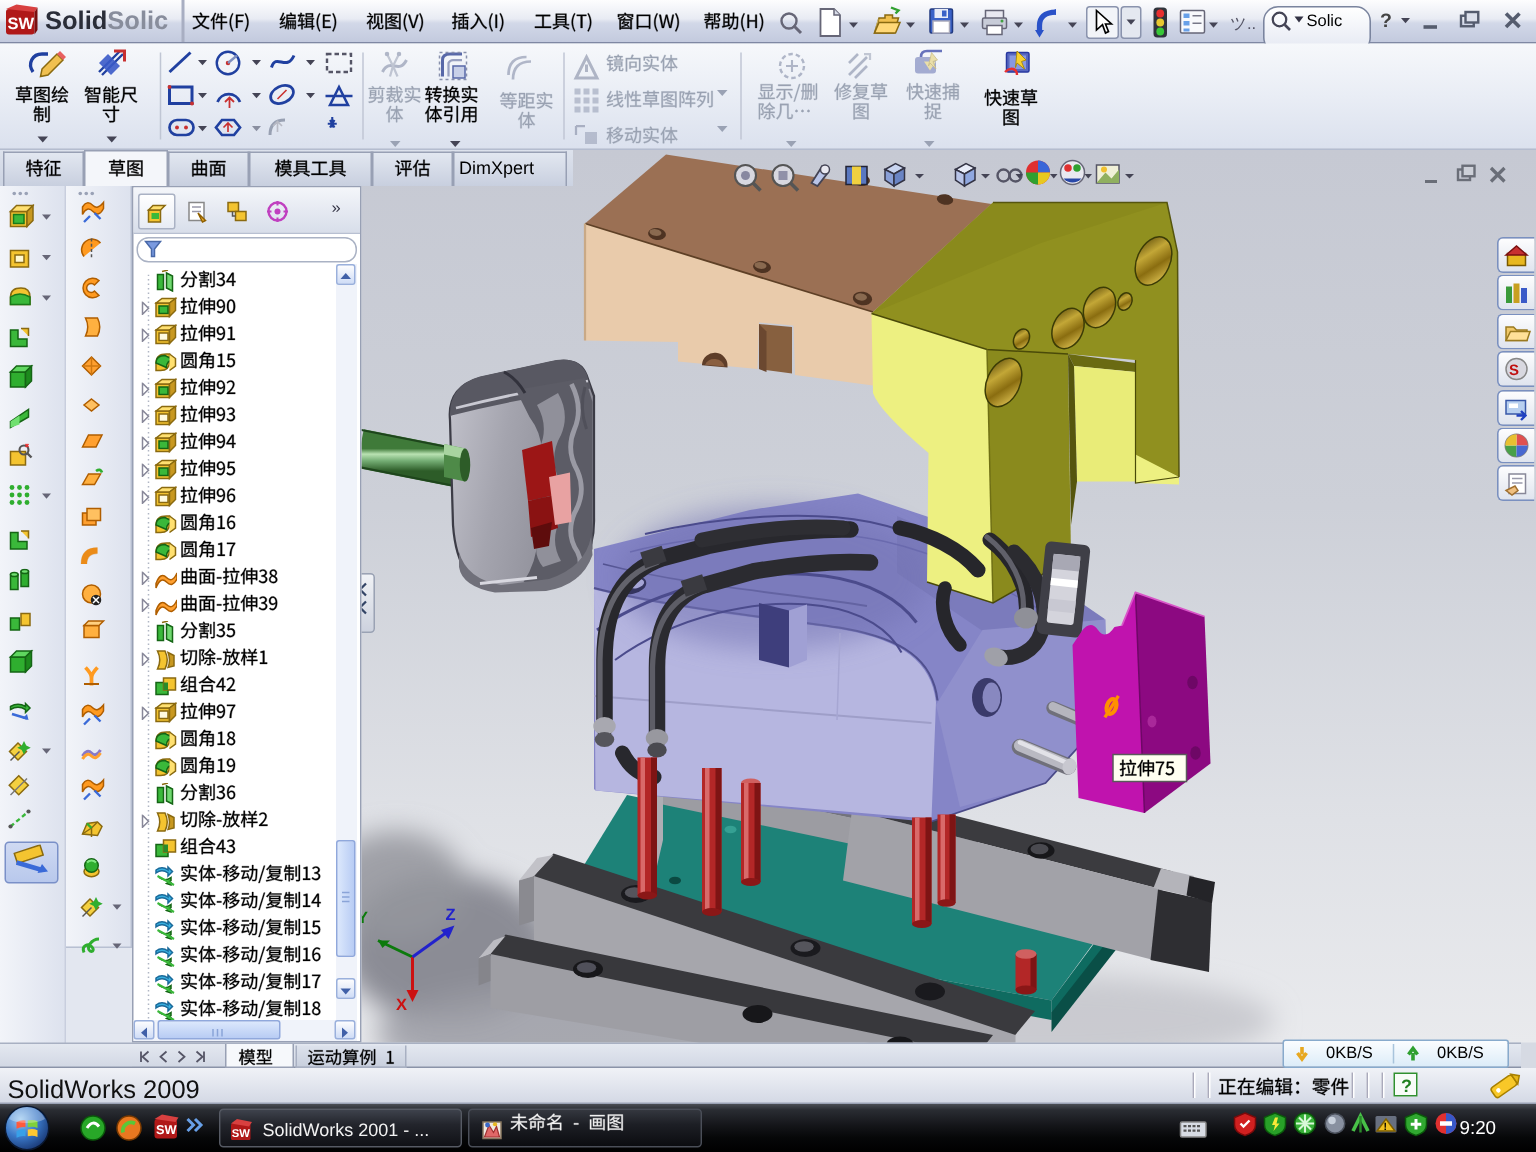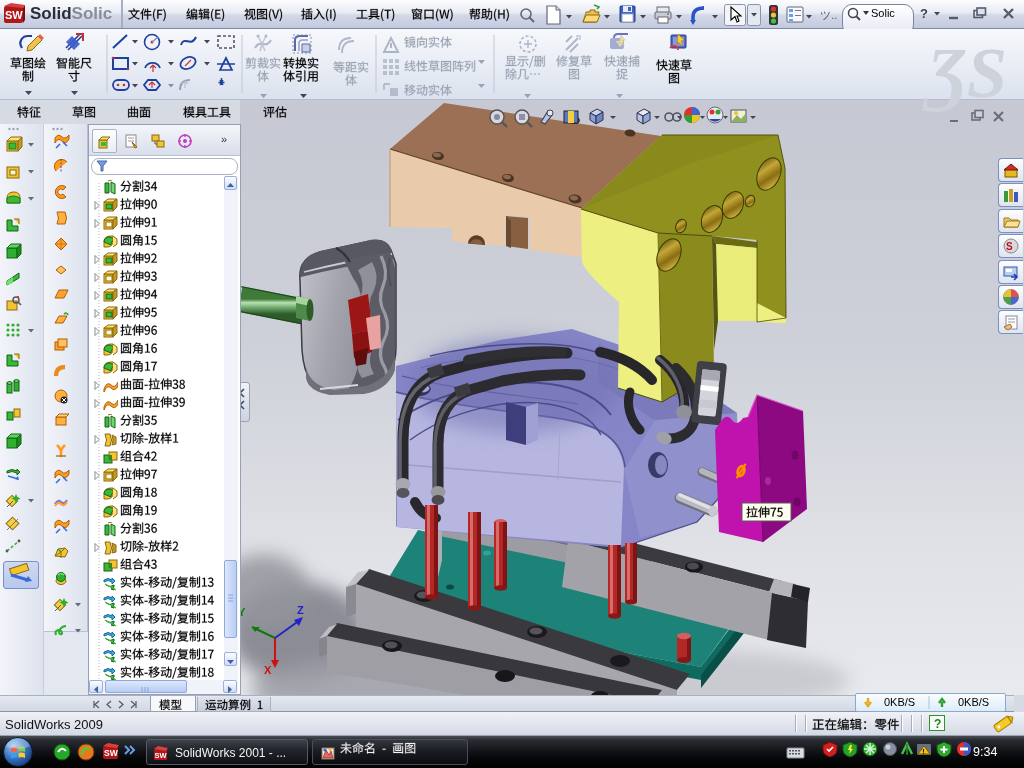--- a/index.html
+++ b/index.html
@@ -657,21 +657,20 @@
 <svg class="abs" style="left:946px;top:6px" width="76" height="16">
  <line x1="3" y1="12" x2="12" y2="12" stroke="#555c6e" stroke-width="2.4"></line>
  <g stroke="#555c6e" stroke-width="1.6" fill="none">
         <rect x="28" y="4.5" width="8.5" height="7"></rect>
         <rect x="31" y="2" width="8.5" height="7" fill="#dde1ec"></rect>
       </g>
  <path d="M58,3 L67,12 M67,3 L58,12" stroke="#555c6e" stroke-width="2.4" fill="none"></path>
 </svg>
 
 <div class="abs" style="left:0;top:29px;width:1024px;height:71px;background:linear-gradient(180deg,#f6f8fb 0%,#e9edf5 50%,#dbe1ee 100%);border-bottom:1px solid #b4bccf">
-<div class="abs" style="left:928px;top:14px;font-size:72px;font-weight:bold;font-style:italic;color:#cdd2db;font-family:'Liberation Serif',serif;line-height:60px">ƷS</div>
 <svg width="1024" height="71" style="position:absolute">
 <g>
  <g transform="translate(18,3)">
             <path d="M4,16 C0,10 4,4 10,4 L14,4" fill="none" stroke="#2040a0" stroke-width="2.2"></path>
             <path d="M10,14 L20,4 L24,8 L14,18 L9,19 Z" fill="#f0c050" stroke="#8a6a10"></path>
             <path d="M20,4 L22,2 L26,6 L24,8 Z" fill="#e86060"></path>
           </g>
  <path d="M25,62 l3.5,4 3.5,-4 z" fill="#445"></path>
  <g transform="translate(64,3)">
             <path d="M2,16 L16,2 M4,18 L18,4" stroke="#2040a0" stroke-width="1.6"></path>
@@ -922,20 +921,29 @@
           <use href="#g901f" x="12.0"></use>
           <use href="#g8349" x="24.0"></use>
         </g>
       </svg>
       <svg style="position:absolute;left:668px;top:41.4px;overflow:visible;z-index:3" width="14" height="17">
         <g transform="translate(0,12.6)" fill="#000" stroke="#000" stroke-width="0.22">
           <use href="#g56fe" x="0.0"></use>
         </g>
       </svg>
     </div>
+<div class="abs" style="left:0;top:100px;width:382px;height:24px;background:linear-gradient(180deg,#dde2ec,#ccd3e2)">
+<div class="abs" style="left:2px;top:1px;width:54px;height:23px;background:linear-gradient(180deg,#e2e7f0,#c8cfdf);border:1px solid #98a0b4;border-bottom:none"></div>
+<div class="abs" style="left:56px;top:0px;width:56px;height:24px;background:#f4f6fa;border:1px solid #98a0b4;border-bottom:none;z-index:2"></div>
+<div class="abs" style="left:112px;top:1px;width:54px;height:23px;background:linear-gradient(180deg,#e2e7f0,#c8cfdf);border:1px solid #98a0b4;border-bottom:none"></div>
+<div class="abs" style="left:166px;top:1px;width:82px;height:23px;background:linear-gradient(180deg,#e2e7f0,#c8cfdf);border:1px solid #98a0b4;border-bottom:none"></div>
+<div class="abs" style="left:248px;top:1px;width:54px;height:23px;background:linear-gradient(180deg,#e2e7f0,#c8cfdf);border:1px solid #98a0b4;border-bottom:none"></div>
+<div class="abs" style="left:302px;top:1px;width:76px;height:23px;background:linear-gradient(180deg,#e2e7f0,#c8cfdf);border:1px solid #98a0b4;border-bottom:none"></div>
+<div class="abs" style="left:306px;top:5px;font-size:12px;color:#000">DimXpert</div>
+</div>
 <svg style="position:absolute;left:17px;top:104.4px;overflow:visible;z-index:3" width="26" height="17">
       <g transform="translate(0,12.6)" fill="#000" stroke="#000" stroke-width="0.22">
         <use href="#g7279" x="0.0"></use>
         <use href="#g5f81" x="12.0"></use>
       </g>
     </svg>
     <svg style="position:absolute;left:72px;top:104.4px;overflow:visible;z-index:3" width="26" height="17">
       <g transform="translate(0,12.6)" fill="#000" stroke="#000" stroke-width="0.22">
         <use href="#g8349" x="0.0"></use>
         <use href="#g56fe" x="12.0"></use>
@@ -1856,21 +1864,21 @@
     <svg style="position:absolute;left:205px;top:696.9px;overflow:visible;z-index:3" width="60" height="16">
       <g transform="translate(0,12.1)" fill="#000" stroke="#000" stroke-width="0.22">
         <use href="#g8fd0" transform="translate(0.0,0) scale(0.958)"></use>
         <use href="#g52a8" transform="translate(11.5,0) scale(0.958)"></use>
         <use href="#g7b97" transform="translate(23.0,0) scale(0.958)"></use>
         <use href="#g4f8b" transform="translate(34.5,0) scale(0.958)"></use>
         <use href="#g0031" transform="translate(51.8,0) scale(0.958)"></use>
       </g>
     </svg>
 <div class="abs" style="left:0;top:712px;width:1024px;height:24px;background:linear-gradient(180deg,#f0f2f7,#d4d9e5);border-bottom:1px solid #9aa2b5">
- <div class="abs" style="left:5px;top:5px;font-size:13px;color:#111">SolidWorks 2009</div>
+ <div class="abs" style="left:5px;top:5px;font-size:17px;color:#111">SolidWorks 2009</div>
  <div class="abs" style="left:795px;top:3px;width:2px;height:17px;background:#fff;border-left:1px solid #aab"></div>
  <div class="abs" style="left:805px;top:3px;width:2px;height:17px;background:#fff;border-left:1px solid #aab"></div>
  <div class="abs" style="left:901px;top:3px;width:2px;height:17px;background:#fff;border-left:1px solid #aab"></div>
  <div class="abs" style="left:911px;top:3px;width:2px;height:17px;background:#fff;border-left:1px solid #aab"></div>
  <div class="abs" style="left:921px;top:3px;width:2px;height:17px;background:#fff;border-left:1px solid #aab"></div>
  <div class="abs" style="left:929px;top:3px;width:16px;height:16px;background:#f8fcf8;border:1px solid #309030">
         <div style="margin:1px 0 0 4px;font-size:12px;color:#208020;font-weight:bold">?</div>
       </div>
  <svg width="26" height="22" style="position:absolute;left:990px;top:1px">
         <g transform="rotate(-35 13 11)">
@@ -1985,21 +1993,21 @@
   <g transform="translate(114,0)">
             <path d="M8,1 L15,4 L15,9 Q15,14 8,16 Q1,14 1,9 L1,4 Z" fill="#30a830" stroke="#0a5a0a"></path>
             <path d="M8,5 L8,12 M4.5,8.5 L11.5,8.5" stroke="#fff" stroke-width="2"></path>
           </g>
   <g transform="translate(134,0)">
             <circle cx="8" cy="8" r="7" fill="#e03030"></circle>
             <path d="M8,1 A7,7 0 0 1 8,15 Z" fill="#3858c8"></path>
             <rect x="4" y="6.5" width="8" height="3" fill="#fff"></rect>
           </g>
  </svg>
- <div class="abs" style="left:973px;top:9px;font-size:12.5px;color:#fff">9:34</div>
+ <div class="abs" style="left:973px;top:9px;font-size:12.5px;color:#fff">9:20</div>
 </circle></div>
 <svg style="position:absolute;left:340px;top:740.4px;overflow:visible;z-index:3" width="78" height="17">
       <g transform="translate(0,12.6)" fill="#f2f2f2" stroke="#f2f2f2" stroke-width="0.22">
         <use href="#g672a" x="0.0"></use>
         <use href="#g547d" x="12.0"></use>
         <use href="#g540d" x="24.0"></use>
         <use href="#g002d" x="42.0"></use>
         <use href="#g753b" x="52.2"></use>
         <use href="#g56fe" x="64.2"></use>
       </g>

